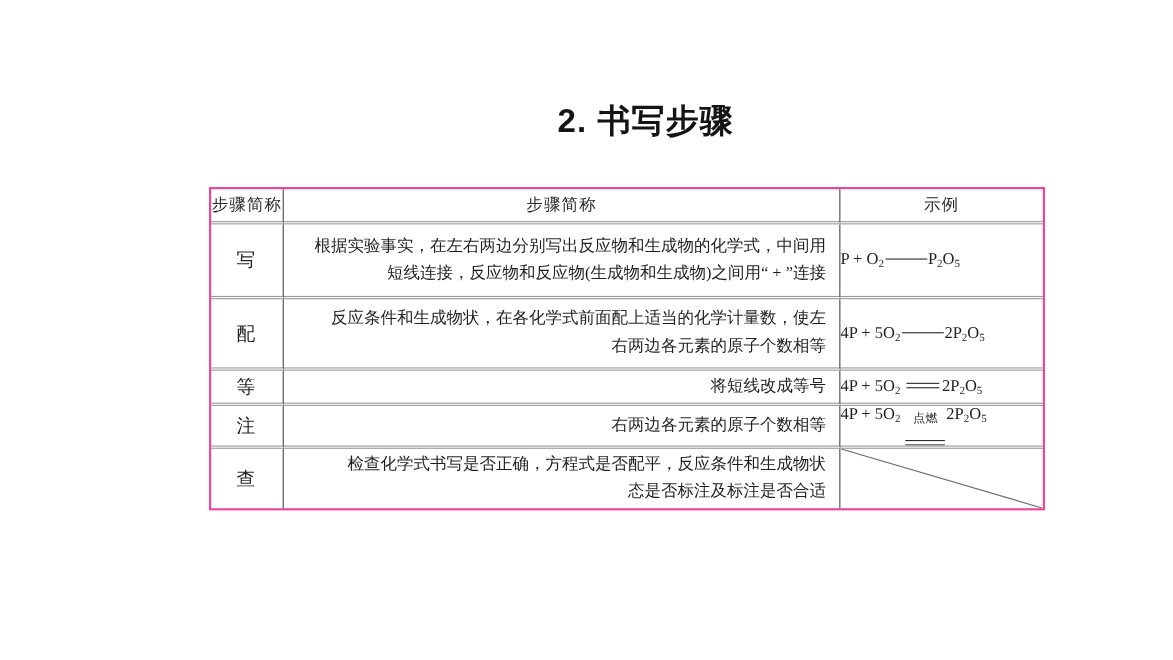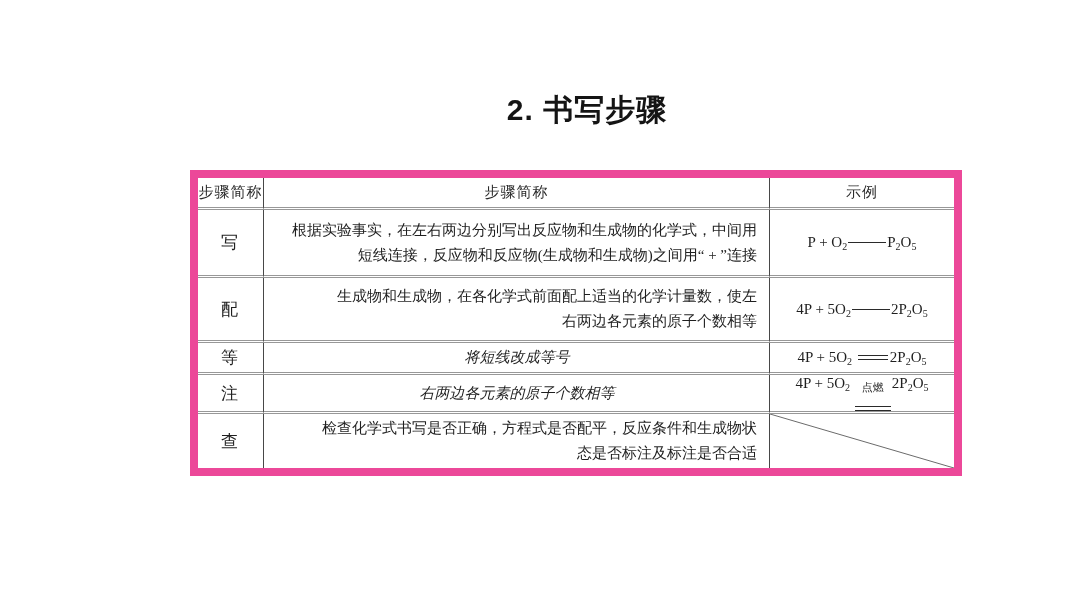--- a/index.html
+++ b/index.html
@@ -26,38 +26,38 @@
     letter-spacing: 1px;
     color: #141414;
   }
   .steps-table {
     position: absolute;
     left: 156px;
     top: 170px;
     width: 756px;
     border-collapse: separate;
     border-spacing: 0;
-    border: 8px solid #ec4899;
+    border: 2px solid #ec4899;
     table-layout: fixed;
   }
   .steps-table td, .steps-table th {
     box-sizing: border-box;
     padding: 0;
     font-weight: normal;
     vertical-align: middle;
     overflow: hidden;
   }
   .v-div   { border-right: 1px solid #474747; }
   .h-div   { border-bottom: 3px double #989898; }
   th.head  { font-size: 15px; letter-spacing: 1px; text-align: center; color: #2a2a2a; }
   td.label { text-align: center; font-size: 17px; letter-spacing: 2px; }
   td.steps { font-size: 15px; line-height: 25px; padding: 2px 12px 2px 13px;
              white-space: pre-line; text-align: right; }
-  td.steps.center { text-align: center; white-space: normal; font-style: italic; }
-  td.example { text-align: center; font-size: 15px; }
+  td.steps.center { white-space: normal; }
+  td.example { font-size: 15px; }
   td.example sub { font-size: 10px; line-height: 0; vertical-align: -3px; }
 
   
   .conn-single {
     display: inline-block; width: 38px; height: 0;
     border-top: 1.5px solid #2a2a2a; vertical-align: 4px; margin: 0 1px;
   }
   .conn-double {
     display: inline-block; width: 30px; height: 5px; box-sizing: border-box;
     border-top: 1.5px solid #2a2a2a; border-bottom: 1.5px solid #2a2a2a;
@@ -101,21 +101,21 @@
       <td class="label v-div h-div">写</td>
       <td class="steps v-div h-div">根据实验事实，在左右两边分别写出反应物和生成物的化学式，中间用
 短线连接，反应物和反应物(生成物和生成物)之间用“ + ”连接</td>
       <td class="example h-div">
         <span>P + O<sub>2</sub></span><span class="conn-single"></span><span>P<sub>2</sub>O<sub>5</sub></span>
       </td>
     </tr>
 
     <tr style="height:65px">
       <td class="label v-div h-div">配</td>
-      <td class="steps v-div h-div">生成物和生成物，在各化学式前面配上适当的化学计量数，使左
+      <td class="steps v-div h-div">反应条件和生成物状，在各化学式前面配上适当的化学计量数，使左
 右两边各元素的原子个数相等</td>
       <td class="example h-div">
         <span>4P + 5O<sub>2</sub></span><span class="conn-single"></span><span>2P<sub>2</sub>O<sub>5</sub></span>
       </td>
     </tr>
 
     <tr style="height:32px">
       <td class="label v-div h-div">等</td>
       <td class="steps center v-div h-div">将短线改成等号</td>
       <td class="example h-div">

